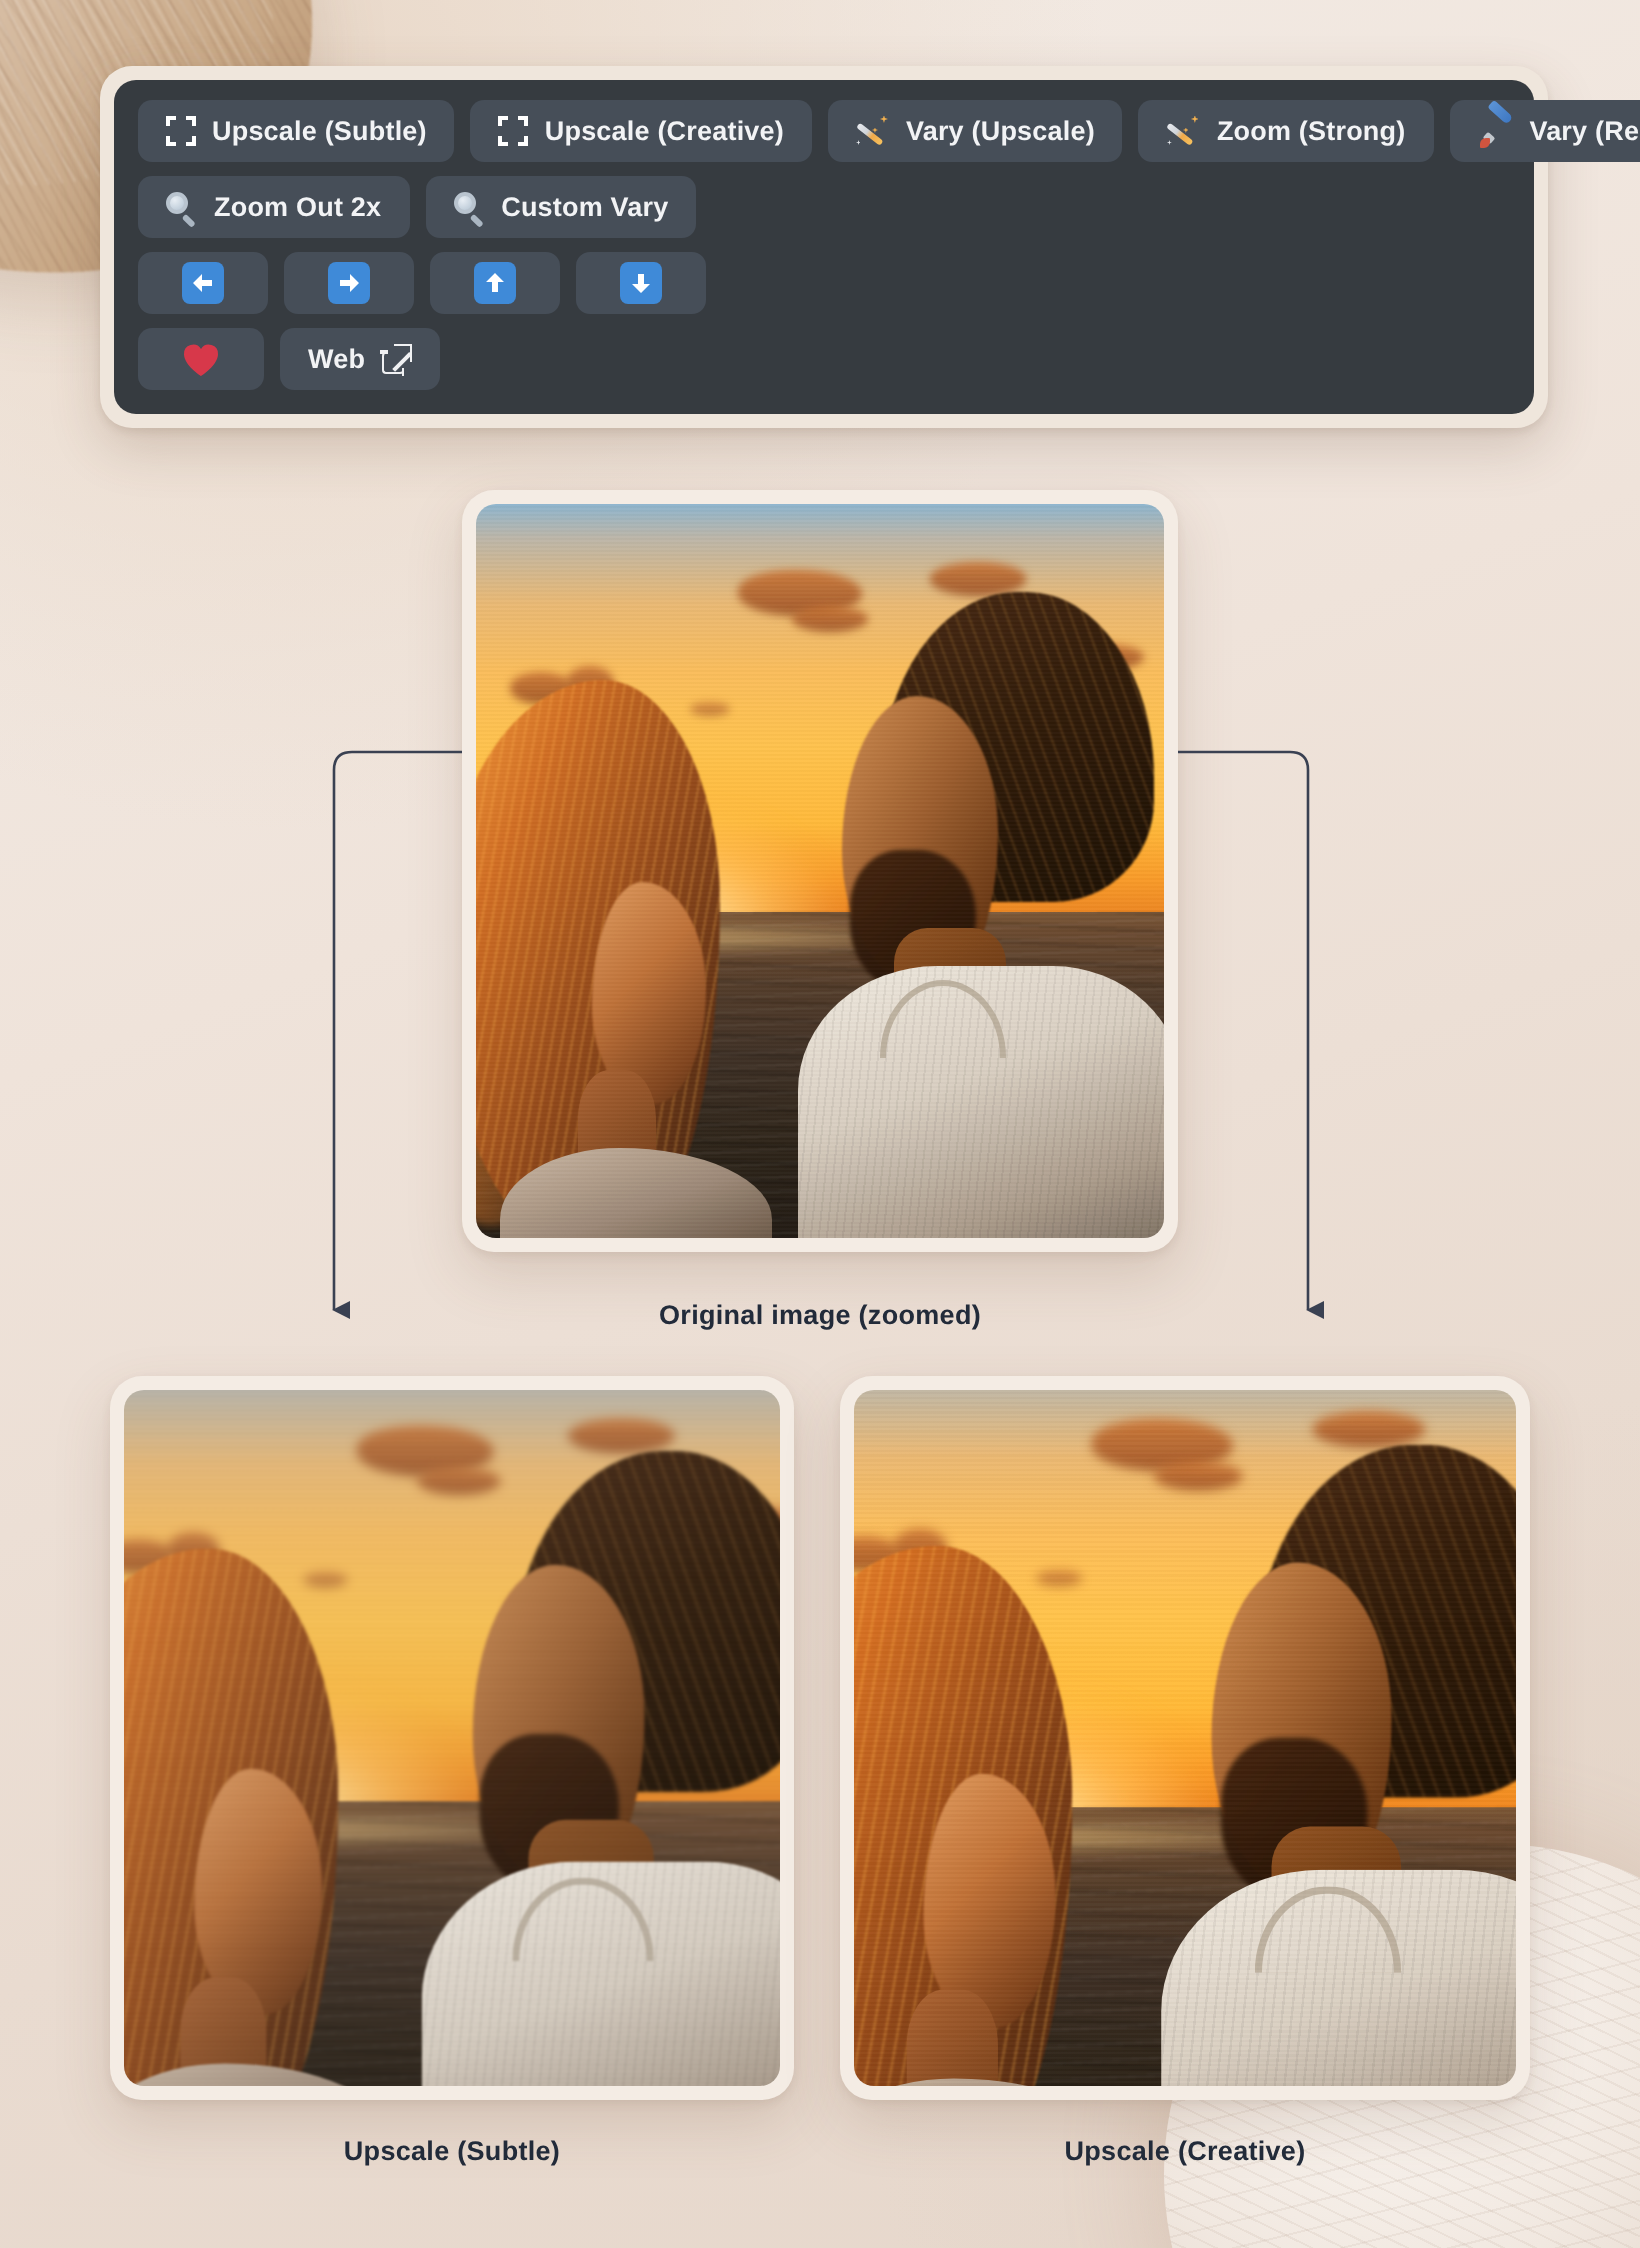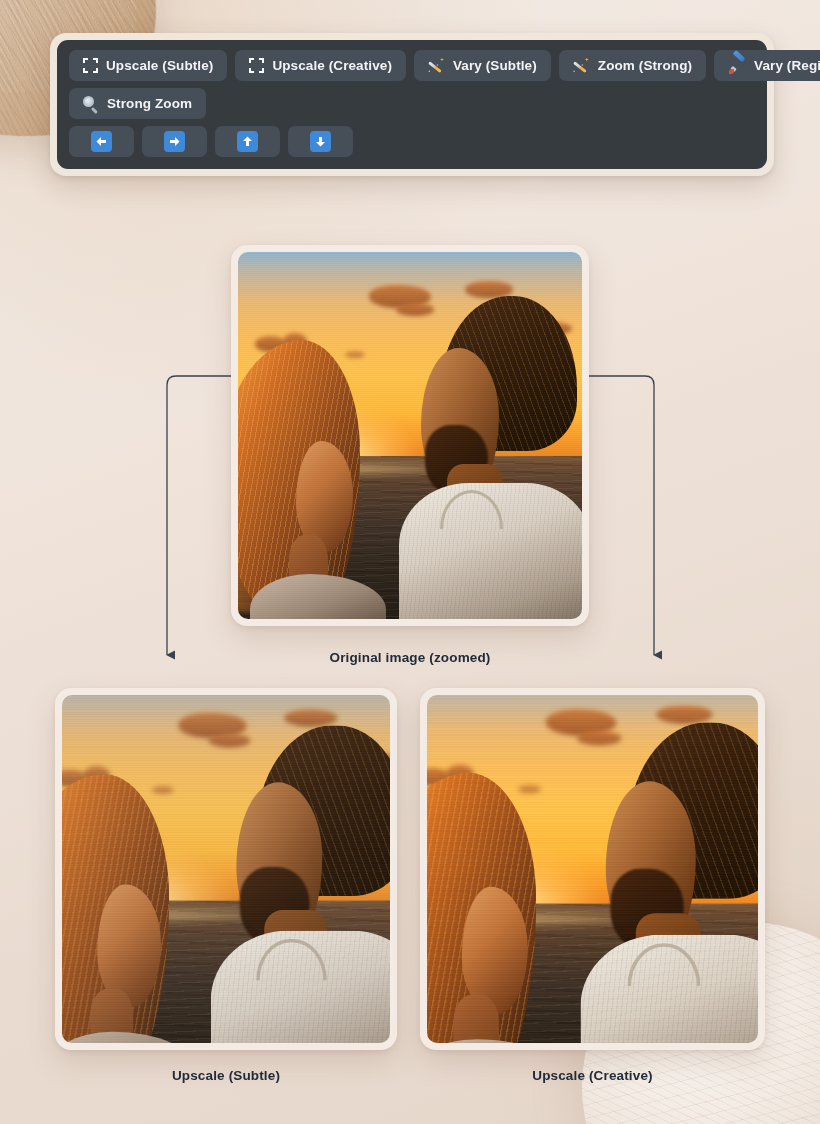--- a/index.html
+++ b/index.html
@@ -392,21 +392,21 @@
           </span>
         <span class="btn-label">Upscale (Creative)</span>
       </button>
       <button class="btn">
         <span class="ico ico-wand">
             <span class="stick"></span>
             <span class="sp a"></span>
             <span class="sp b"></span>
             <span class="sp c"></span>
           </span>
-        <span class="btn-label">Vary (Subtle)</span>
+        <span class="btn-label">Vary (Upscale)</span>
       </button>
       <button class="btn">
         <span class="ico ico-wand">
             <span class="stick"></span>
             <span class="sp a"></span>
             <span class="sp b"></span>
             <span class="sp c"></span>
           </span>
         <span class="btn-label">Zoom (Strong)</span>
       </button>
@@ -419,21 +419,28 @@
         <span class="btn-label">Vary (Region)</span>
       </button>
     </div>
 
     <div class="btn-row">
       <button class="btn">
         <span class="ico ico-search">
             <span class="lens"></span>
             <span class="grip"></span>
           </span>
-        <span class="btn-label">Strong Zoom</span>
+        <span class="btn-label">Zoom Out 2x</span>
+      </button>
+      <button class="btn">
+        <span class="ico ico-search">
+            <span class="lens"></span>
+            <span class="grip"></span>
+          </span>
+        <span class="btn-label">Custom Vary</span>
       </button>
     </div>
 
     <div class="btn-row">
       <button class="btn btn-icon-only">
         <span class="ico-arrow">
           <svg width="13" height="13" viewBox="0 0 13 13">
               <path d="M11 5H6V2L1.5 6.5 6 11V8h5z" fill="#fff"></path>
             </svg>
         </span>
@@ -454,20 +461,36 @@
       </button>
       <button class="btn btn-icon-only">
         <span class="ico-arrow">
           <svg width="13" height="13" viewBox="0 0 13 13">
               <path d="M5 2v5H2l4.5 4.5L11 7H8V2z" fill="#fff"></path>
             </svg>
         </span>
       </button>
     </div>
 
+    <div class="btn-row">
+      <button class="btn btn-icon-only">
+        <span class="ico-heart">
+          <svg width="19" height="18" viewBox="0 0 19 18">
+              <path d="M9.5 17S1 11.6 1 6.1A4.6 4.6 0 0 1 9.5 3.5 4.6 4.6 0 0 1 18 6.1C18 11.6 9.5 17 9.5 17z" fill="currentColor"></path>
+            </svg>
+        </span>
+      </button>
+      <button class="btn">
+        <span class="btn-label">Web</span>
+        <span class="ico ico-extlink">
+            <span class="box"></span>
+            <span class="out"></span>
+          </span>
+      </button>
+    </div>
 
   </div>
 </div>
 
 <div class="card card-original">
   <div class="photo" aria-label="Couple at beach sunset, original zoomed crop">
     <div class="scene soft3">
       <div class="sky"></div>
       <div class="sun-glow"></div>
       <div class="cloud c1"></div>

